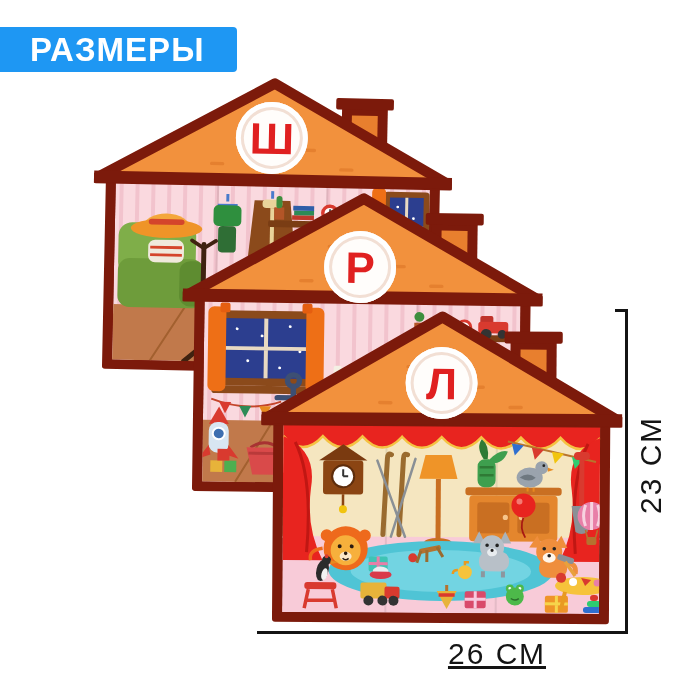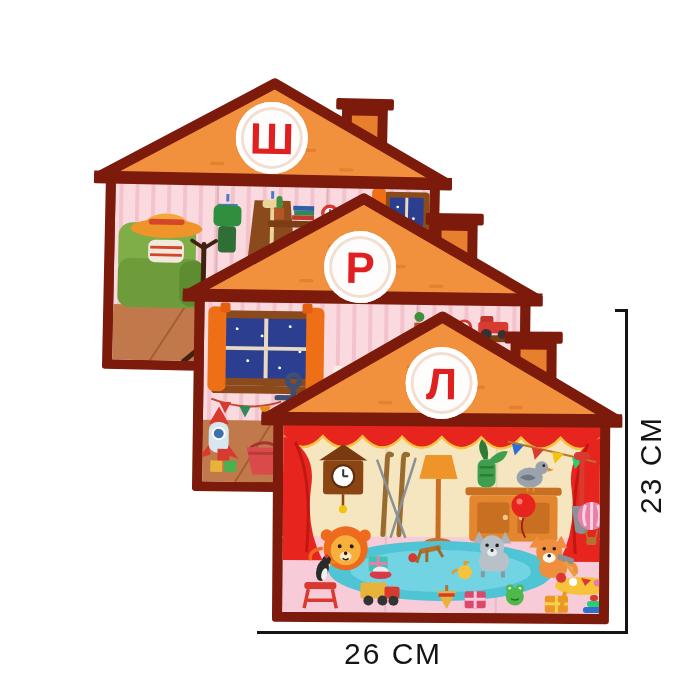--- a/index.html
+++ b/index.html
@@ -22,27 +22,30 @@
   .h1 .badge{left:141px;top:26px;}
   .h2 .badge{left:141px;top:40px;}
   .h3 .badge{left:144px;top:38px;}
   
   .dim{position:absolute;background:#141414;}
   .dim-v{left:625px;top:309px;width:3px;height:324px;}
   .dim-v-tick{left:615px;top:309px;width:12px;height:3px;}
   .dim-h{left:257px;top:631px;width:371px;height:3px;}
   .dim-label{position:absolute;color:#141414;font-size:30px;letter-spacing:2px;white-space:nowrap;}
   .dim-label-v{left:634px;top:514px;transform:rotate(-90deg);transform-origin:left top;}
-  .dim-label-h{left:344px;top:637px;width:230px;text-align:left;}
+  .dim-label-h{left:316px;top:637px;width:230px;text-align:right;text-decoration:underline;}
 </style>
 </head>
 <body>
 
 <div class="stage">
 
+  <div class="banner">
+    <span>РАЗМЕРЫ</span>
+  </div>
 
   <div class="house h1">
     <svg viewBox="0 0 360 320" preserveAspectRatio="none">
       <defs>
         <pattern id="w1" width="16" height="10" patternUnits="userSpaceOnUse">
           <rect width="16" height="10" fill="#FAD9DF"></rect>
             <rect x="10" width="4" height="10" fill="#F2C3CD"></rect>
         </pattern>
         <clipPath id="c1">
             <rect x="22" y="116" width="316" height="188"></rect>

